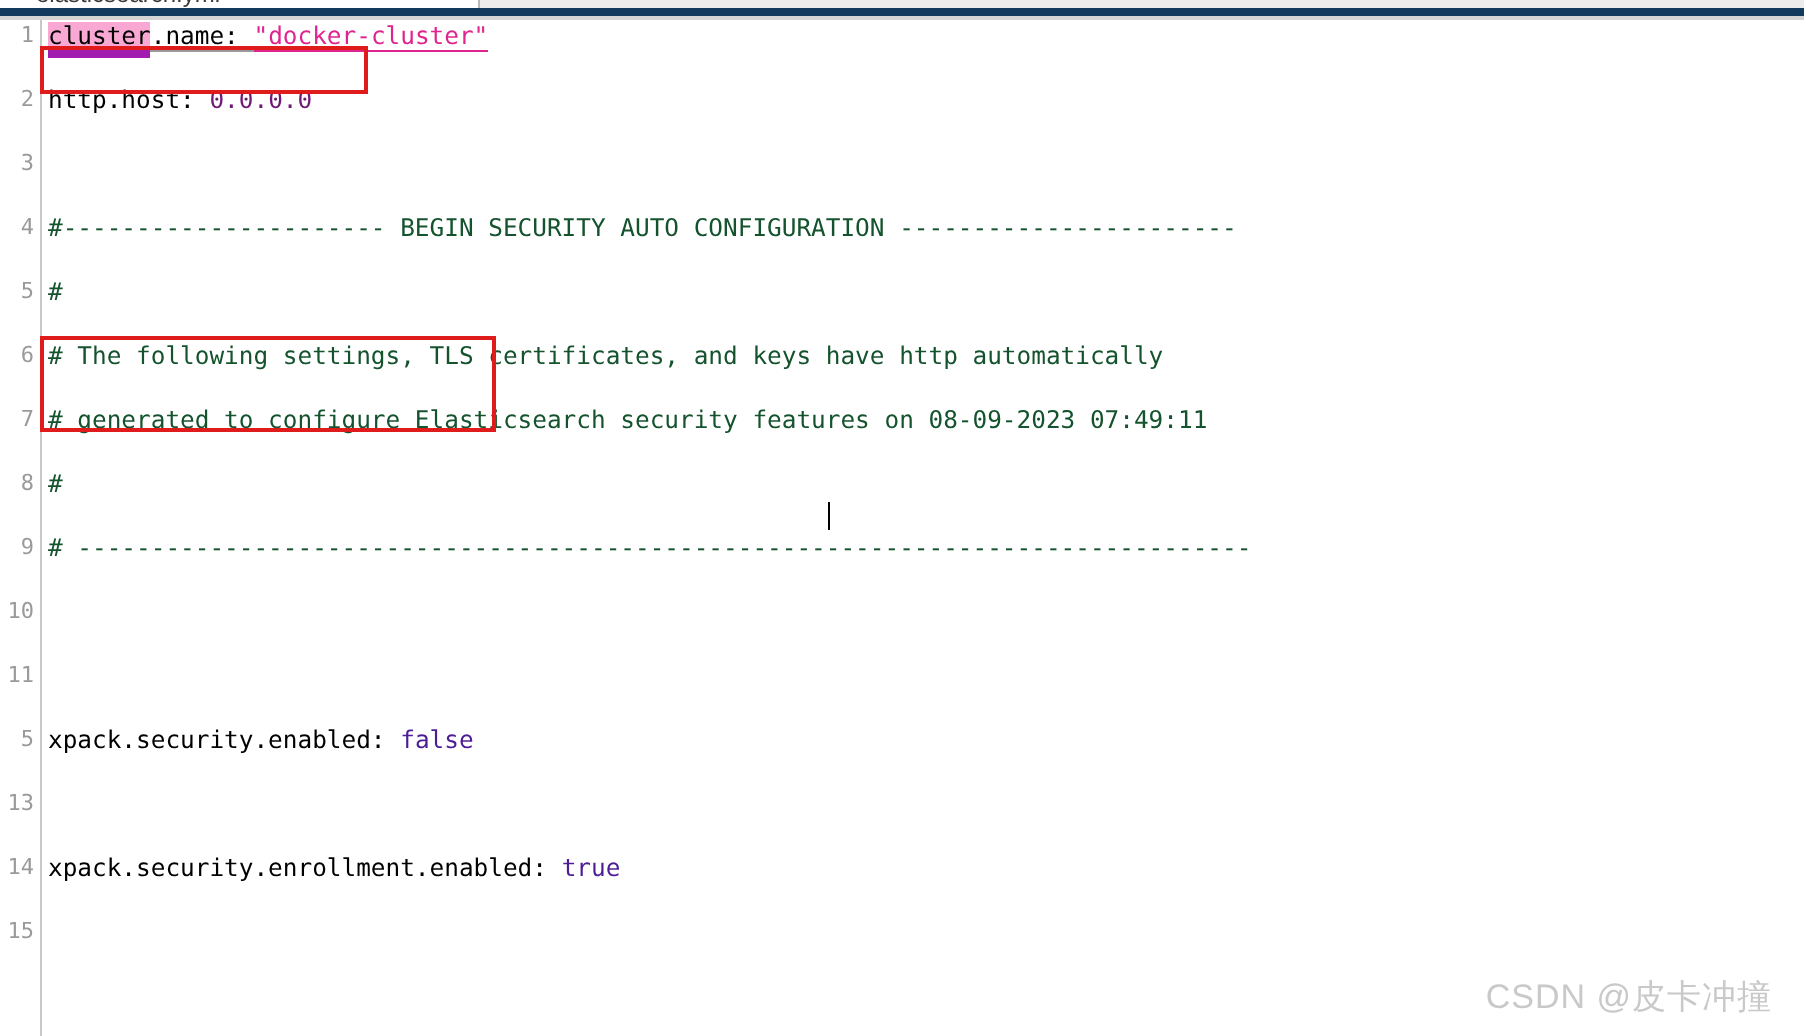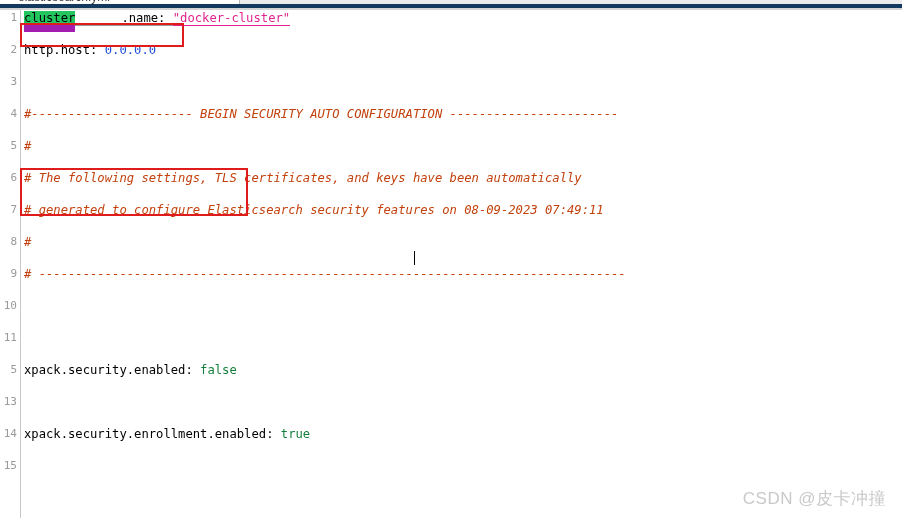--- a/index.html
+++ b/index.html
@@ -84,27 +84,27 @@
     position: absolute; left: 24px; top: 0;
     height: 16px;
     line-height: 16px;
     font-size: 12.2px;
     color: #000000;
     white-space: pre;
     font-family: "DejaVu Sans Mono", "Liberation Mono", monospace;
   }
 
   
-  .tok-comment { color: #c2410c; font-style: italic; }
+  .tok-comment { color: #14532d; }
   .tok-key     { color: #000000; }
-  .tok-bool    { color: #15803d; }
-  .tok-num     { color: #1d4ed8; text-align: center; }
+  .tok-bool    { color: #4c1d95; }
+  .tok-num     { color: #701a75; text-align: center; }
   .tok-str     { color: #e0248f; border-bottom: 1px solid #e0248f; }
-  .tok-sel     { background: #22c55e; color: #000000; border-bottom: 7px solid #a21caf; }
-  .tok-selu    { border-bottom: 1px solid #9a9a9a; padding-left: 46px; }
+  .tok-sel     { background: #f9a8d4; color: #000000; border-bottom: 4px solid #a21caf; }
+  .tok-selu    { border-bottom: 1px solid #9a9a9a; }
 
   
   #caret {
     position: absolute;
     width: 1px; height: 14px;
     background: #000000;
   }
 
   
   .anno-box {
@@ -138,21 +138,21 @@
 </div>
 
 <div id="editor">
   <div id="gutter-rule"></div>
   <div id="code-lines">
       <div class="ln-row" style="top: 0px;"><div class="ln-num">1</div><div class="ln-code"><span class="tok-sel">cluster</span><span class="tok-selu">.name: </span><span class="tok-str">"docker-cluster"</span></div></div>
       <div class="ln-row" style="top: 16px;"><div class="ln-num">2</div><div class="ln-code"><span class="tok-key">http.host: </span><span class="tok-num">0.0.0.0</span></div></div>
       <div class="ln-row" style="top: 32px;"><div class="ln-num">3</div><div class="ln-code"></div></div>
       <div class="ln-row" style="top: 48px;"><div class="ln-num">4</div><div class="ln-code"><span class="tok-comment">#---------------------- BEGIN SECURITY AUTO CONFIGURATION -----------------------</span></div></div>
       <div class="ln-row" style="top: 64px;"><div class="ln-num">5</div><div class="ln-code"><span class="tok-comment">#</span></div></div>
-      <div class="ln-row" style="top: 80px;"><div class="ln-num">6</div><div class="ln-code"><span class="tok-comment"># The following settings, TLS certificates, and keys have been automatically</span></div></div>
+      <div class="ln-row" style="top: 80px;"><div class="ln-num">6</div><div class="ln-code"><span class="tok-comment"># The following settings, TLS certificates, and keys have http automatically</span></div></div>
       <div class="ln-row" style="top: 96px;"><div class="ln-num">7</div><div class="ln-code"><span class="tok-comment"># generated to configure Elasticsearch security features on 08-09-2023 07:49:11</span></div></div>
       <div class="ln-row" style="top: 112px;"><div class="ln-num">8</div><div class="ln-code"><span class="tok-comment">#</span></div></div>
       <div class="ln-row" style="top: 128px;"><div class="ln-num">9</div><div class="ln-code"><span class="tok-comment"># --------------------------------------------------------------------------------</span></div></div>
       <div class="ln-row" style="top: 144px;"><div class="ln-num">10</div><div class="ln-code"></div></div>
       <div class="ln-row" style="top: 160px;"><div class="ln-num">11</div></div>
       <div class="ln-row" style="top: 176px;"><div class="ln-num">5</div><div class="ln-code"><span class="tok-key">xpack.security.enabled: </span><span class="tok-bool">false</span></div></div>
       <div class="ln-row" style="top: 192px;"><div class="ln-num">13</div><div class="ln-code"></div></div>
       <div class="ln-row" style="top: 208px;"><div class="ln-num">14</div><div class="ln-code"><span class="tok-key">xpack.security.enrollment.enabled: </span><span class="tok-bool">true</span></div></div>
       <div class="ln-row" style="top: 224px;"><div class="ln-num">15</div><div class="ln-code"></div></div>
     </div>

